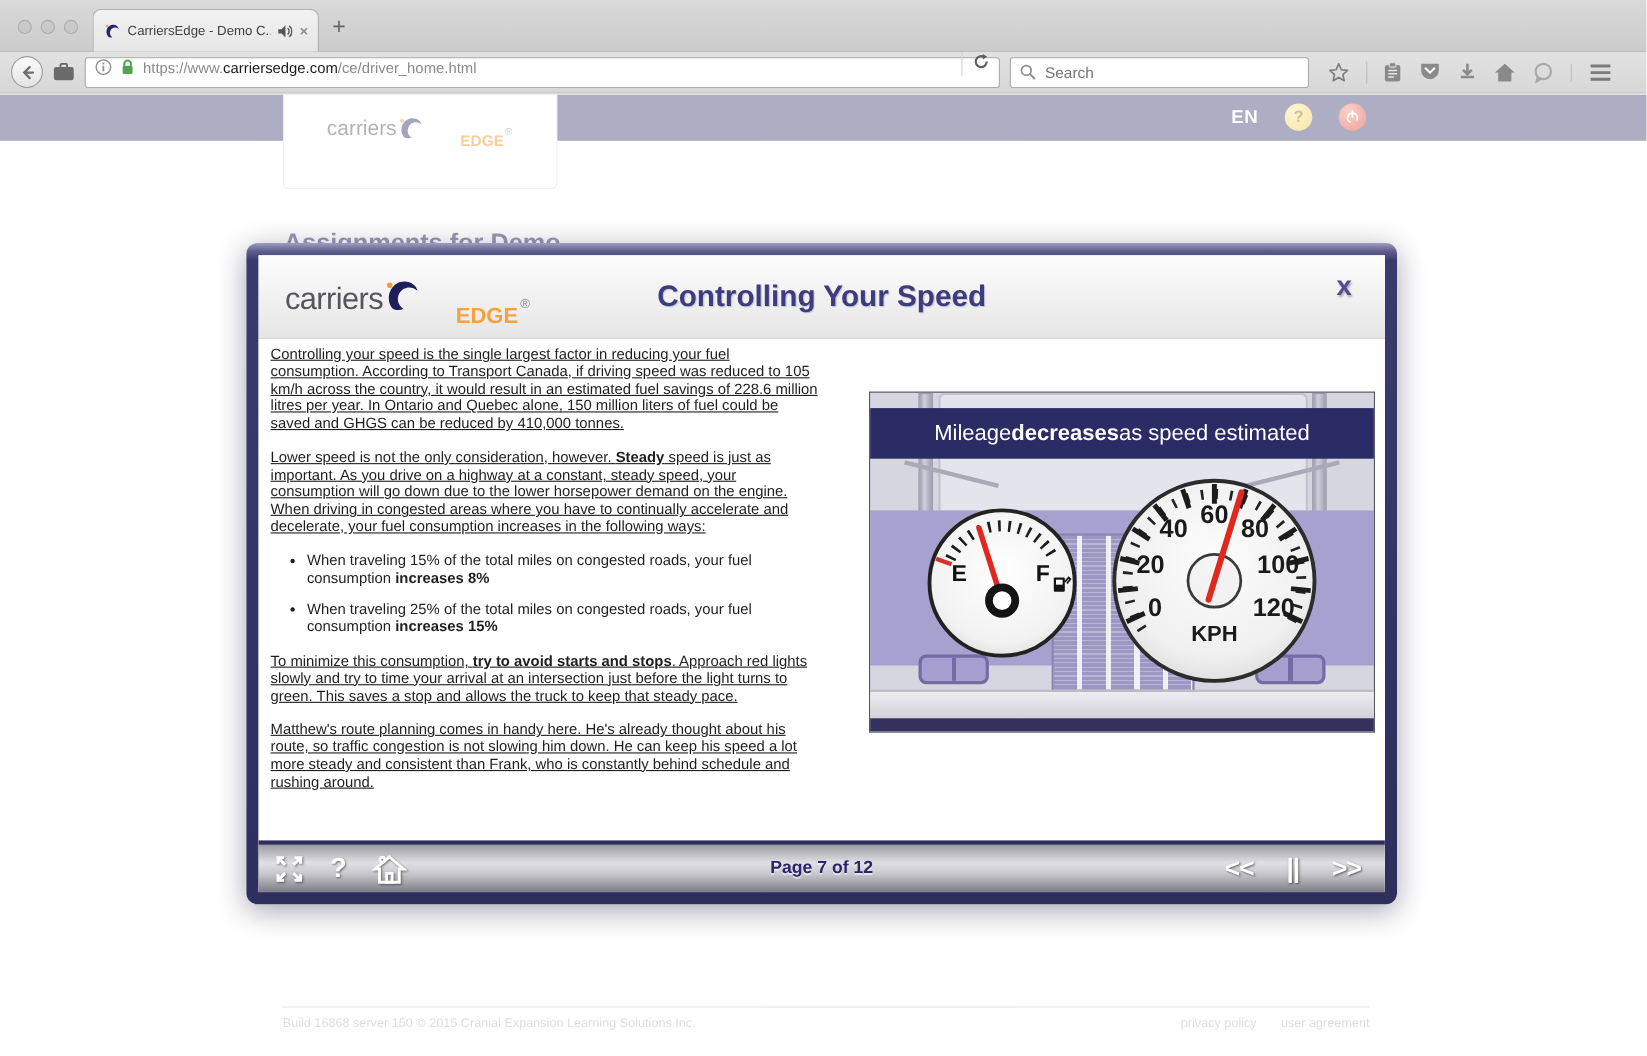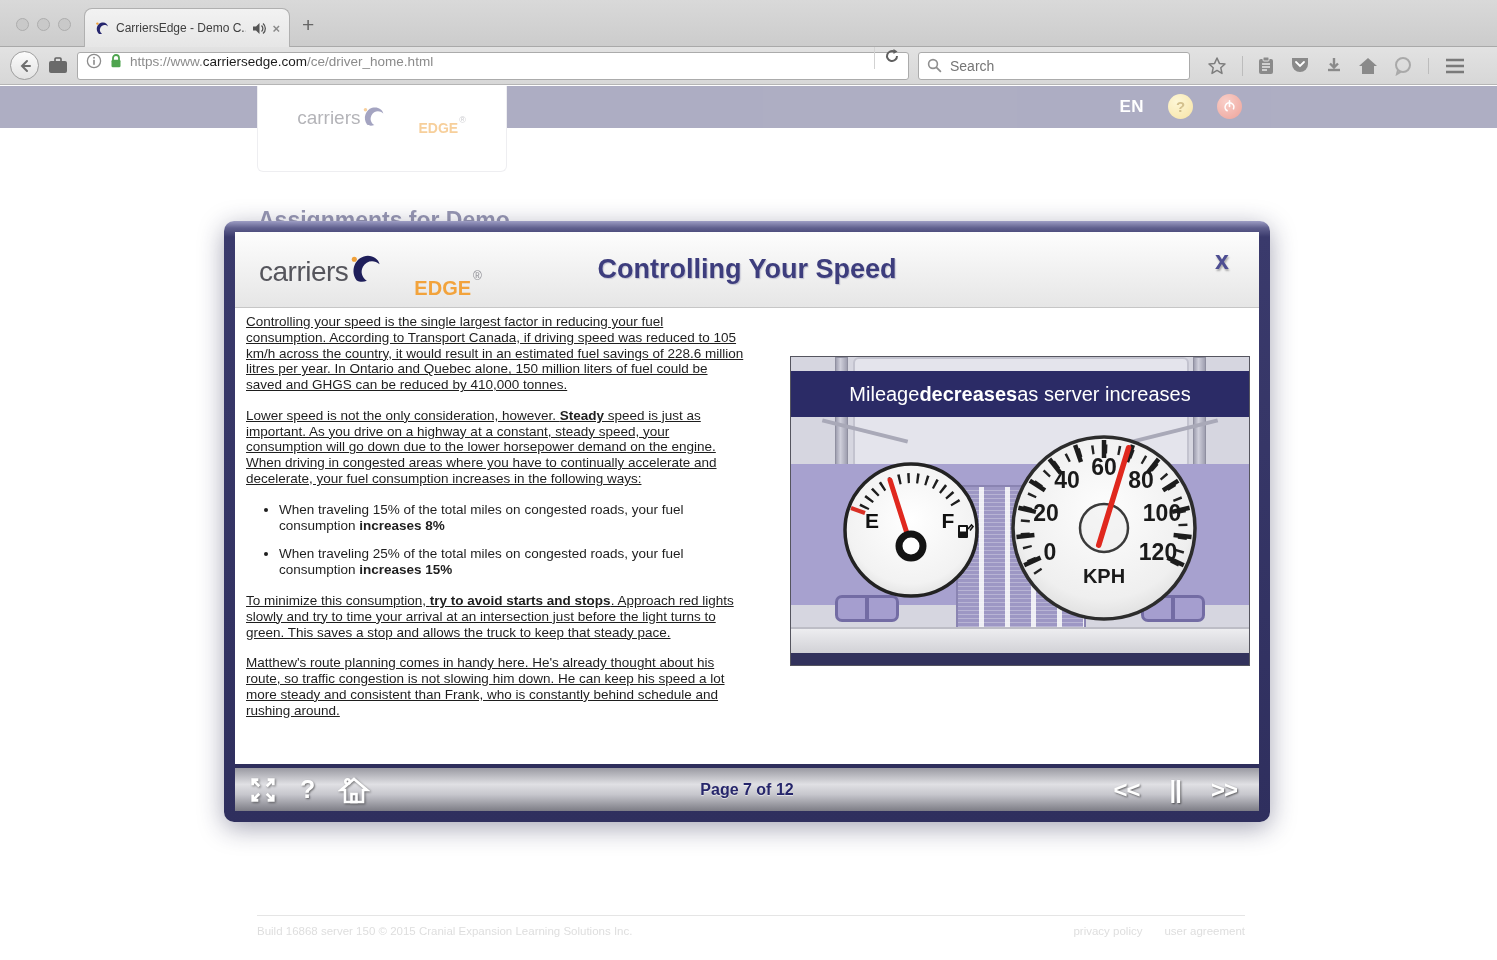--- a/index.html
+++ b/index.html
@@ -289,21 +289,21 @@
         <div class="pipe" style="left:44px;"></div>
         <div class="pipe" style="left:68px;"></div>
         <div class="pipe" style="left:378px;"></div>
         <div class="pipe" style="left:402px;"></div>
         <div class="cab"></div>
         <div class="mirror" style="left:30px; transform:rotate(14deg);"></div>
         <div class="mirror" style="right:30px; transform:rotate(-14deg);"></div>
         <div class="banner">
           <span>Mileage </span>
             <b>decreases</b>
-            <span> as server increases</span>
+            <span> as speed estimated</span>
         </div>
         <div class="mid-band"></div>
         <div class="grille"></div>
         <div class="hl" style="left:44px;"></div>
         <div class="hl" style="left:350px;"></div>
         <div class="bumper"></div>
         <div class="base-strip"></div>
 
         <svg class="gauge" style="left:50px; top:103px;" width="140" height="140" viewBox="0 0 140 140">
           <defs>

